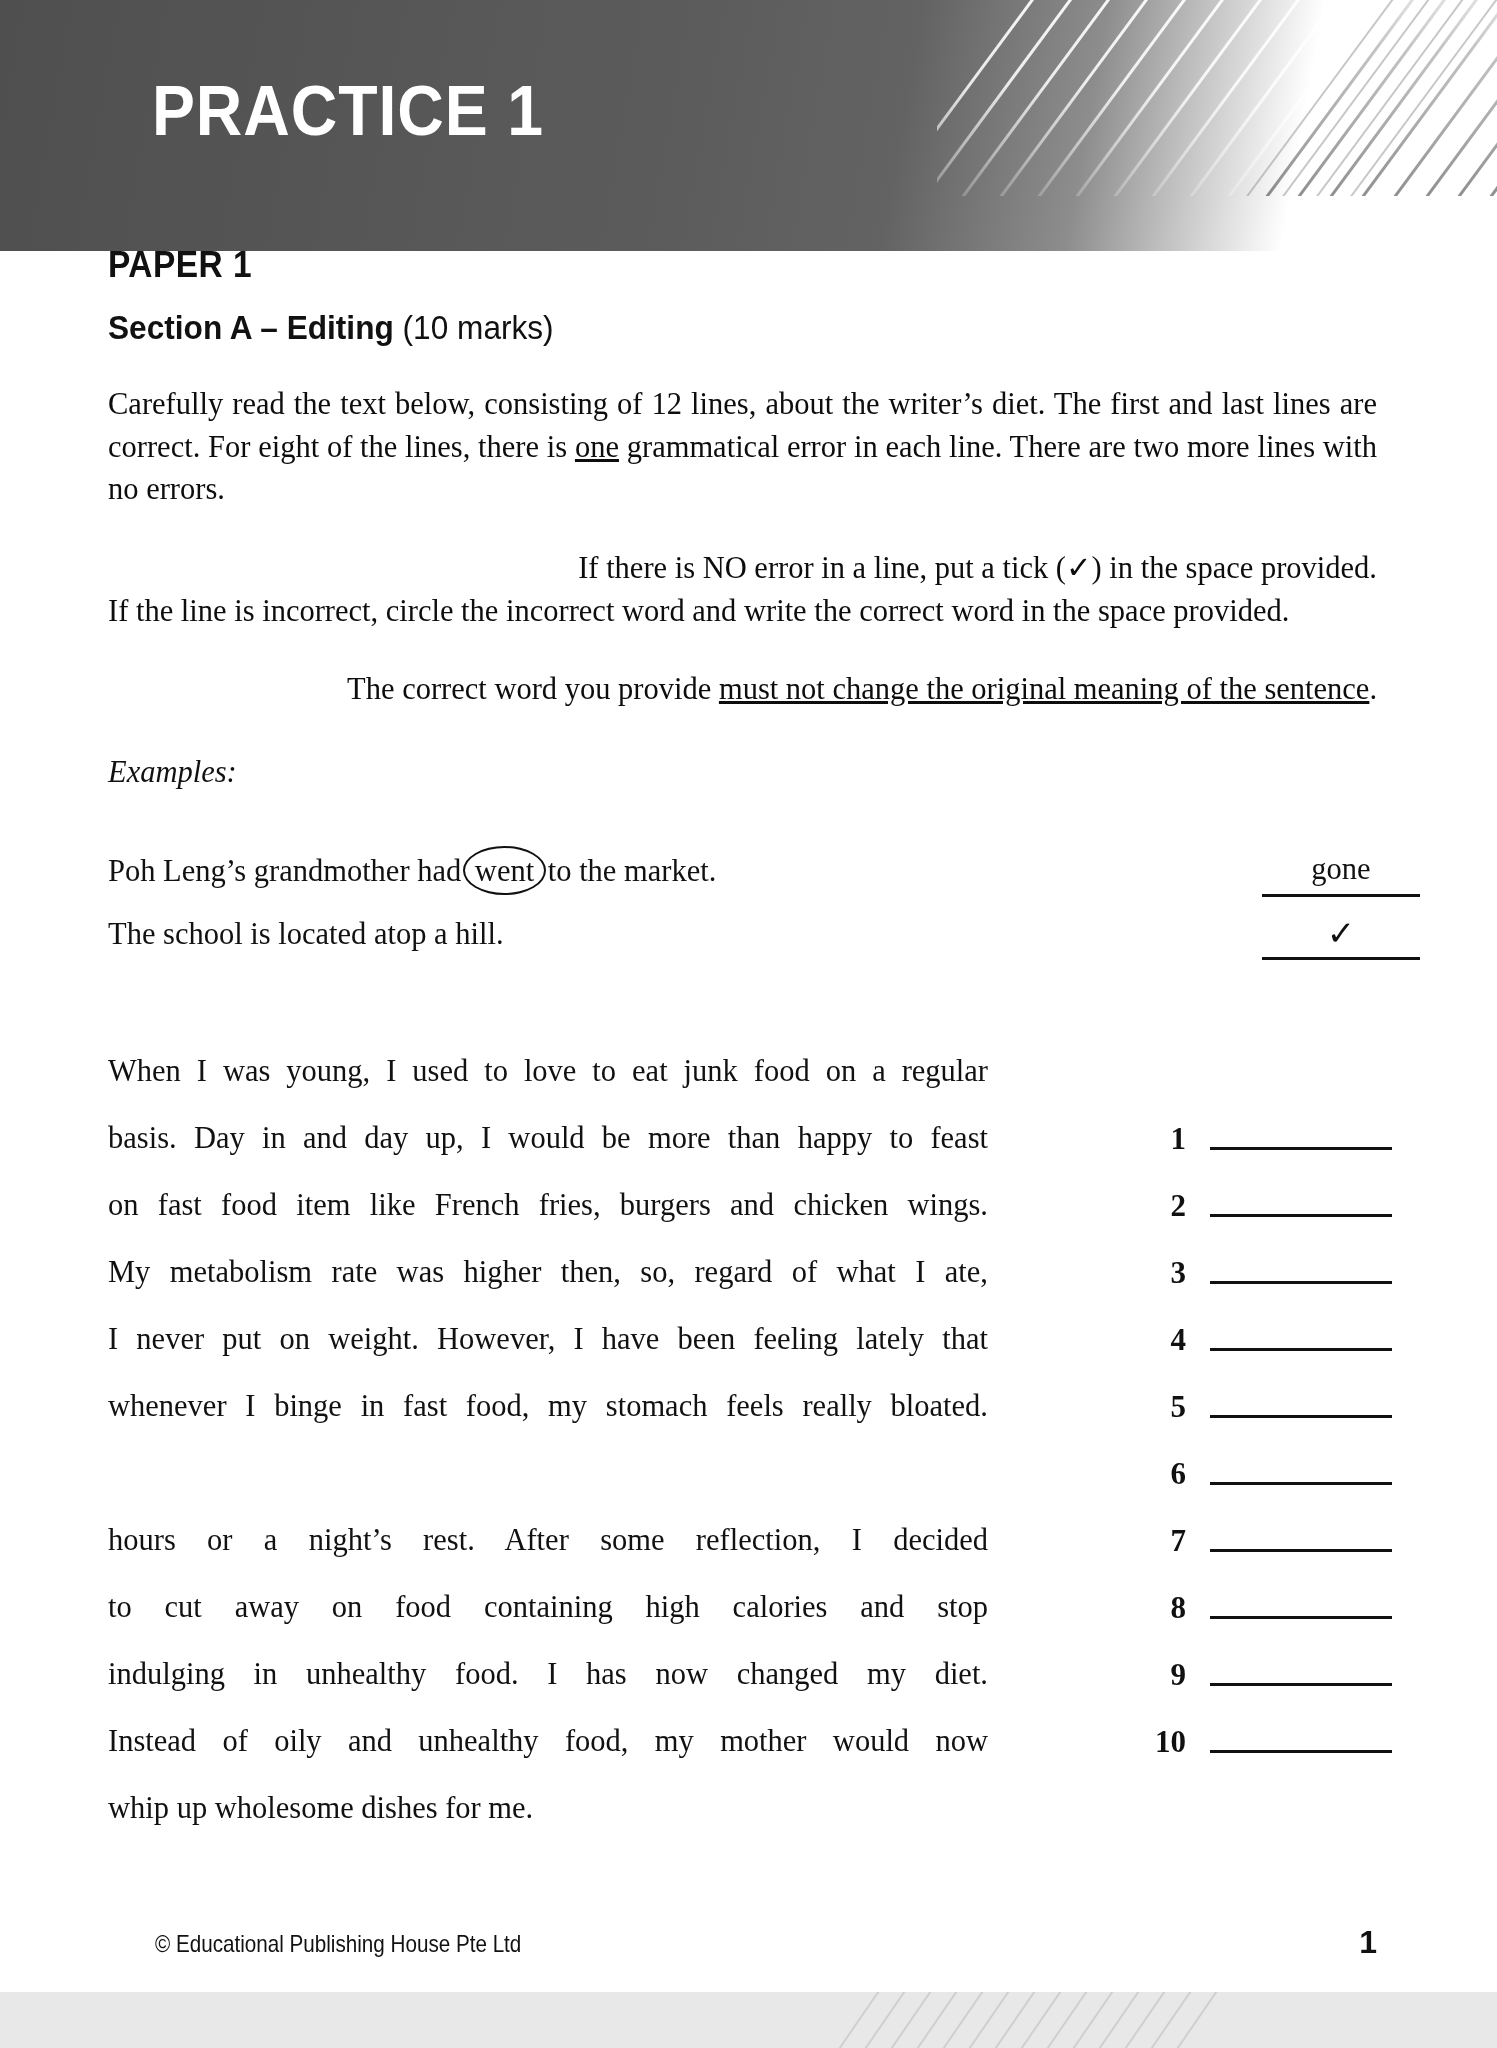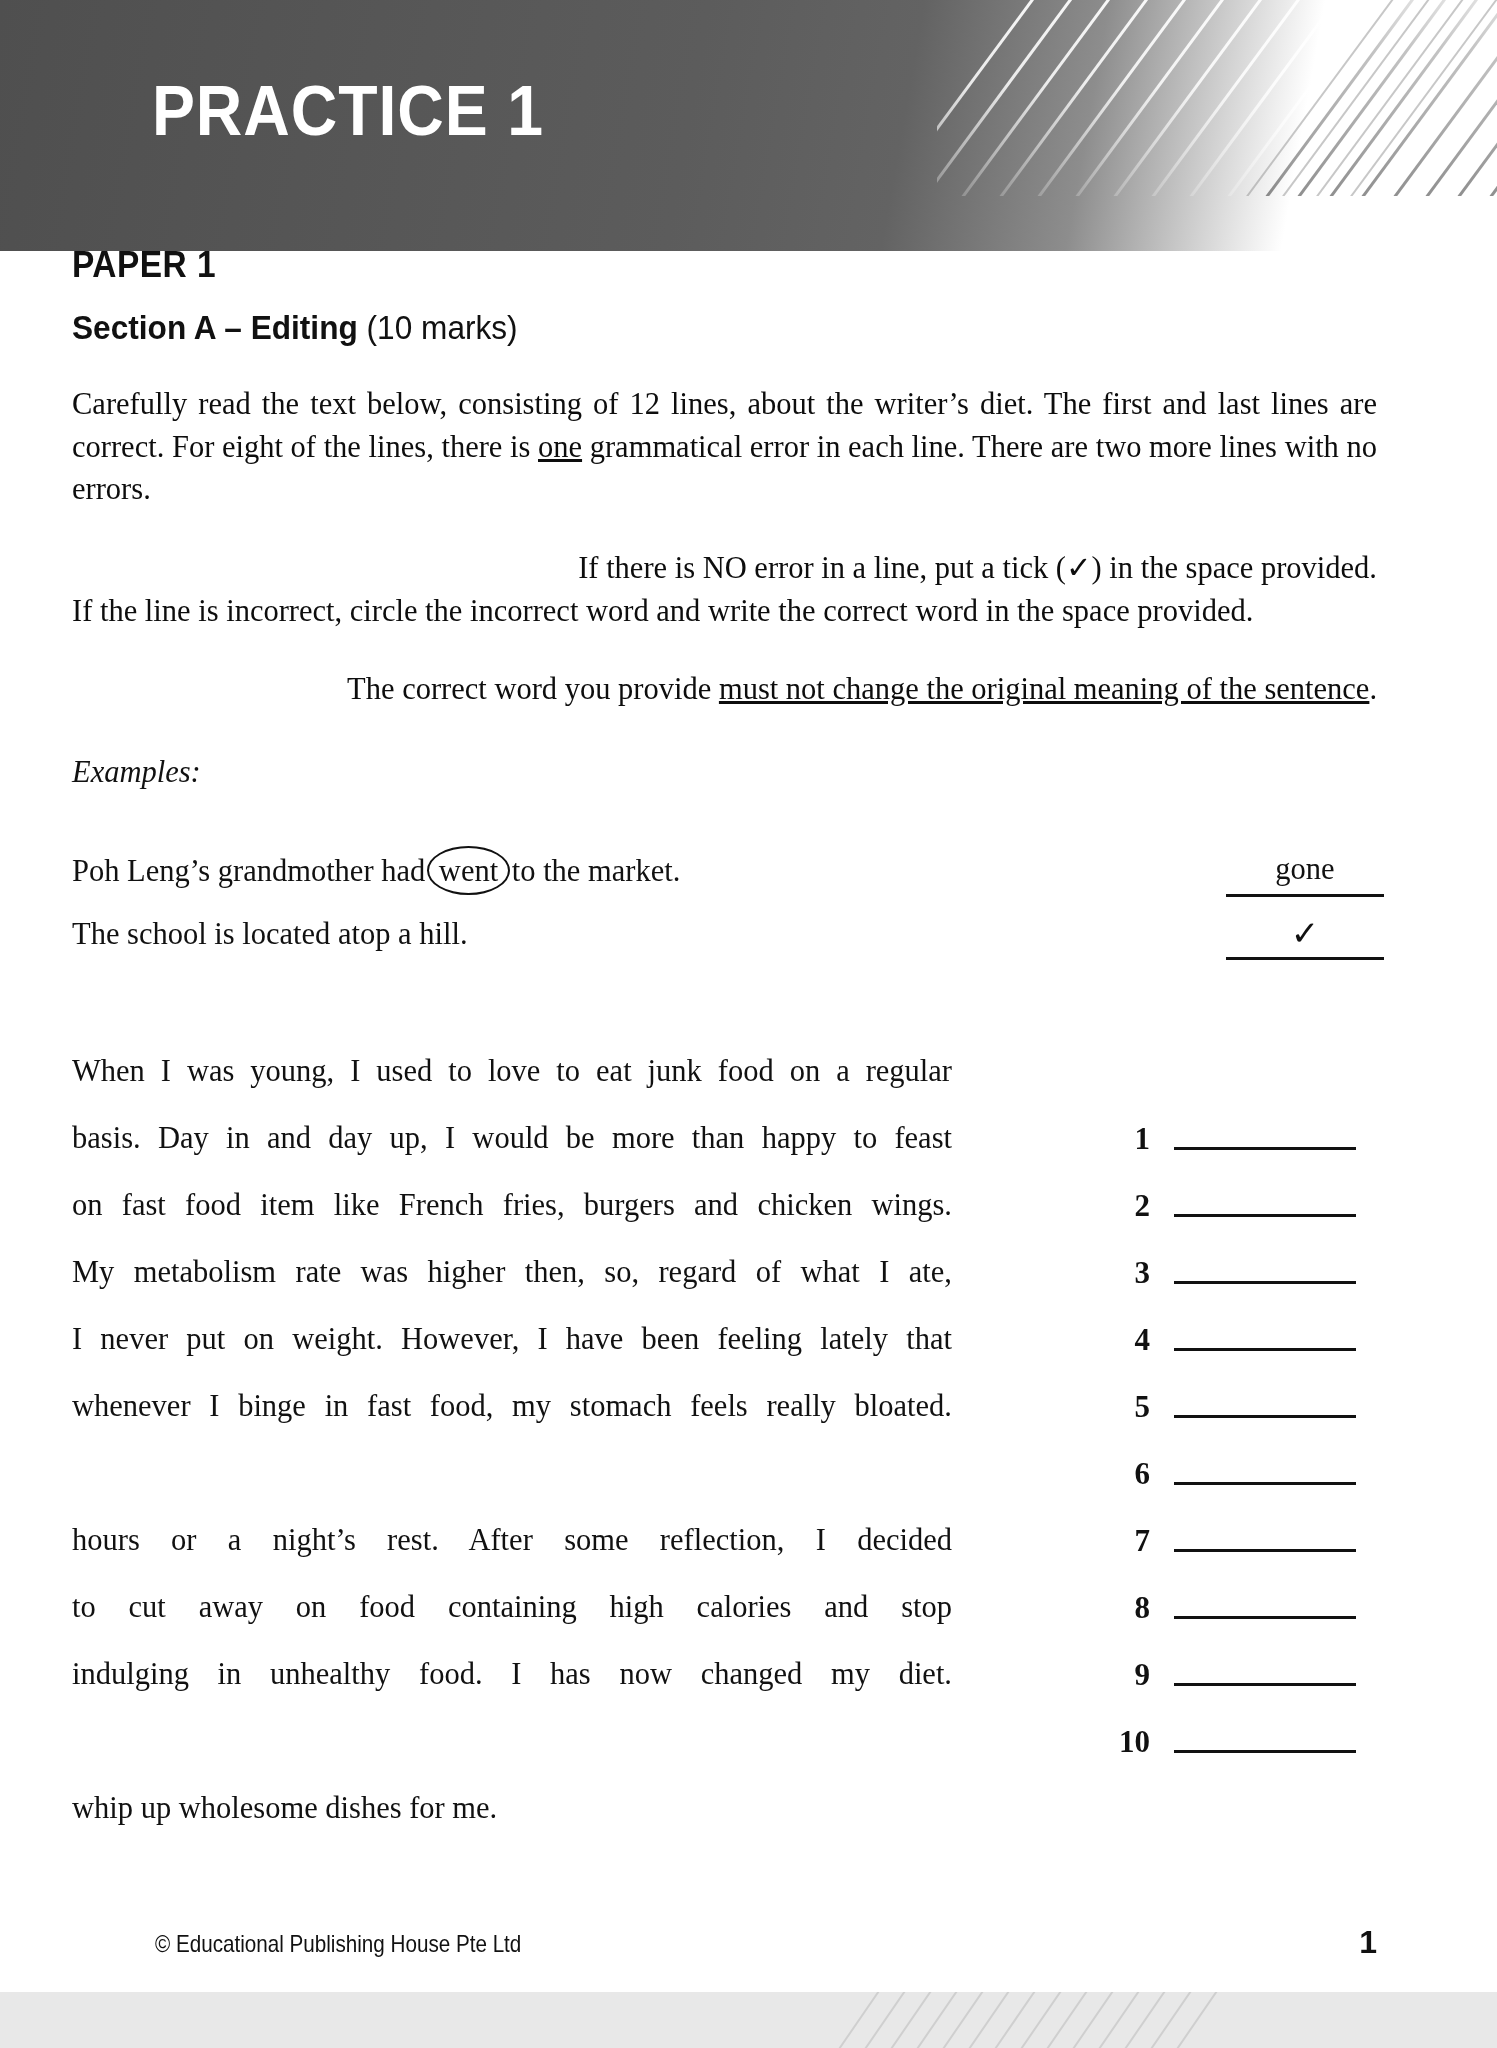--- a/index.html
+++ b/index.html
@@ -55,21 +55,21 @@
 
   
   #page {
     position: absolute;
     left: 0;
     top: 196px;
     width: 1497px;
   }
 
   .pad {
-    padding-left: 72px;
+    padding-left: 108px;
     padding-right: 120px;
   }
 
   #paper-heading {
     font-family: "Liberation Sans Narrow", "Liberation Sans", "DejaVu Sans", sans-serif;
     font-weight: 700;
     font-size: 36px;
     letter-spacing: 0.5px;
     margin-top: 48px;
     transform: scaleX(0.93);
@@ -383,20 +383,21 @@
         <span class="pline-rule"></span>
       </div>
 
       <div class="passage-line">
         <span class="ptext">indulging in unhealthy food. I has now changed my diet.</span>
         <span class="pline-num">9</span>
         <span class="pline-rule"></span>
       </div>
 
       <div class="passage-line">
+        <span class="ptext">Instead of oily and unhealthy food, my mother would now</span>
         <span class="pline-num">10</span>
         <span class="pline-rule"></span>
       </div>
 
       <div class="passage-line last">
         <span class="ptext">whip up wholesome dishes for me.</span>
       </div>
 
     </div>
   </div>

